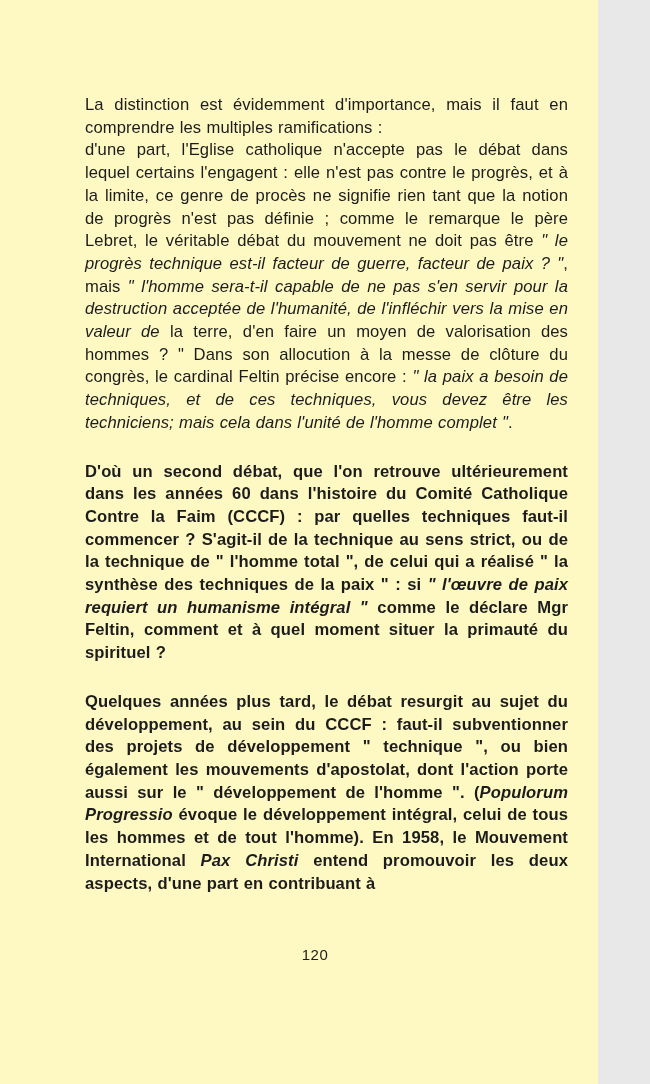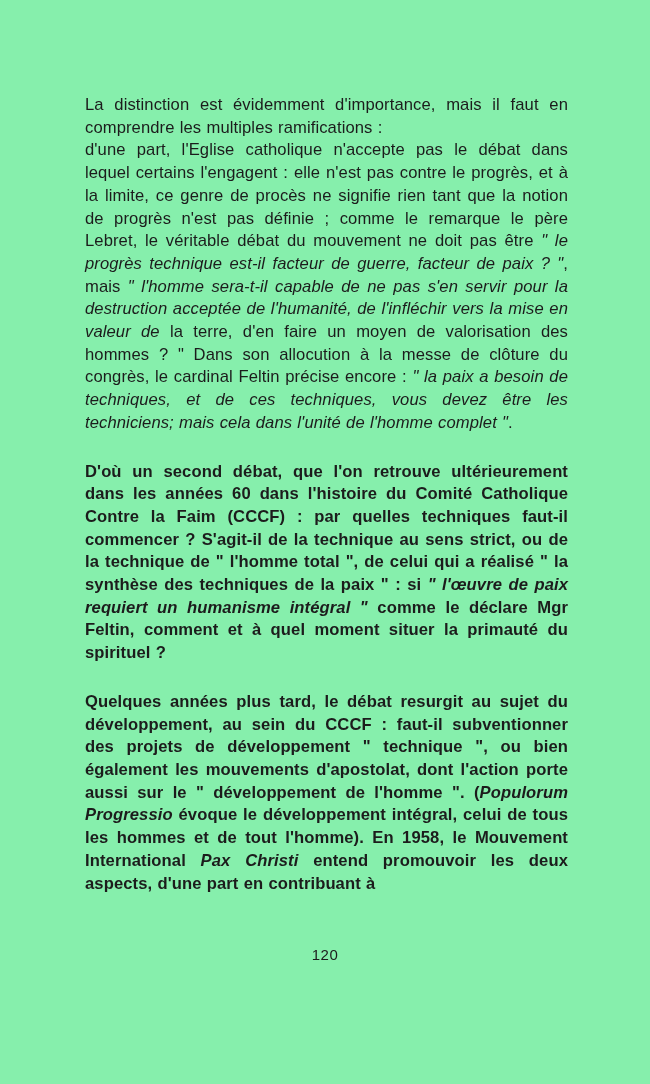--- a/index.html
+++ b/index.html
@@ -2,23 +2,23 @@
 <html><head>
 <meta charset="utf-8">
 <style>
   html, body {
     margin: 0;
     padding: 0;
     background: #e8e8e8;
   }
   .page {
     position: relative;
-    width: 650px;
+    width: 598px;
     height: 1084px;
-    background: #86efac;
+    background: #fef9c3;
     overflow: hidden;
     font-family: "Liberation Sans", sans-serif;
     color: #1c1c1c;
   }
   .text-block {
     position: absolute;
     left: 85px;
     top: 94px;
     width: 483px;
     font-size: 16.6px;
@@ -40,20 +40,21 @@
   }
   .page-number {
     position: absolute;
     top: 946px;
     left: 0;
     width: 100%;
     text-align: center;
     font-size: 15px;
     color: #1c1c1c;
     letter-spacing: 0.5px;
+    padding-left: 16px;
   }
 </style>
 </head>
 <body>
 
 <div class="page">
   <div class="text-block">
       <p class="para"><span>La distinction est évidemment d'importance, mais il faut en comprendre les multiples ramifications :</span></p>
       <p class="para"><span>d'une part, l'Eglise catholique n'accepte pas le débat dans lequel certains l'engagent : elle n'est pas contre le progrès, et à la limite, ce genre de procès ne signifie rien tant que la notion de progrès n'est pas définie ; comme le remarque le père Lebret, le véritable débat du mouvement ne doit pas être </span><em>" le progrès technique est-il facteur de guerre, facteur de paix ? "</em><span>, mais </span><em>" l'homme sera-t-il capable de ne pas s'en servir pour la destruction acceptée de l'humanité, de l'infléchir vers la mise en valeur de</em><span> la terre, d'en faire un moyen de valorisation des hommes ? " Dans son allocution à la messe de clôture du congrès, le cardinal Feltin précise encore : </span><em>" la paix a besoin de techniques, et de ces techniques, vous devez être les techniciens; mais cela dans l'unité de l'homme complet "</em><span>.</span></p>
       <p class="para spaced"><span>D'où un second débat, que l'on retrouve ultérieurement dans les années 60 dans l'histoire du Comité Catholique Contre la Faim (CCCF) : par quelles techniques faut-il commencer ? S'agit-il de la technique au sens strict, ou de la technique de " l'homme total ", de celui qui a réalisé " la synthèse des techniques de la paix " : si </span><em>" l'œuvre de paix requiert un humanisme intégral "</em><span> comme le déclare Mgr Feltin, comment et à quel moment situer la primauté du spirituel ?</span></p>

